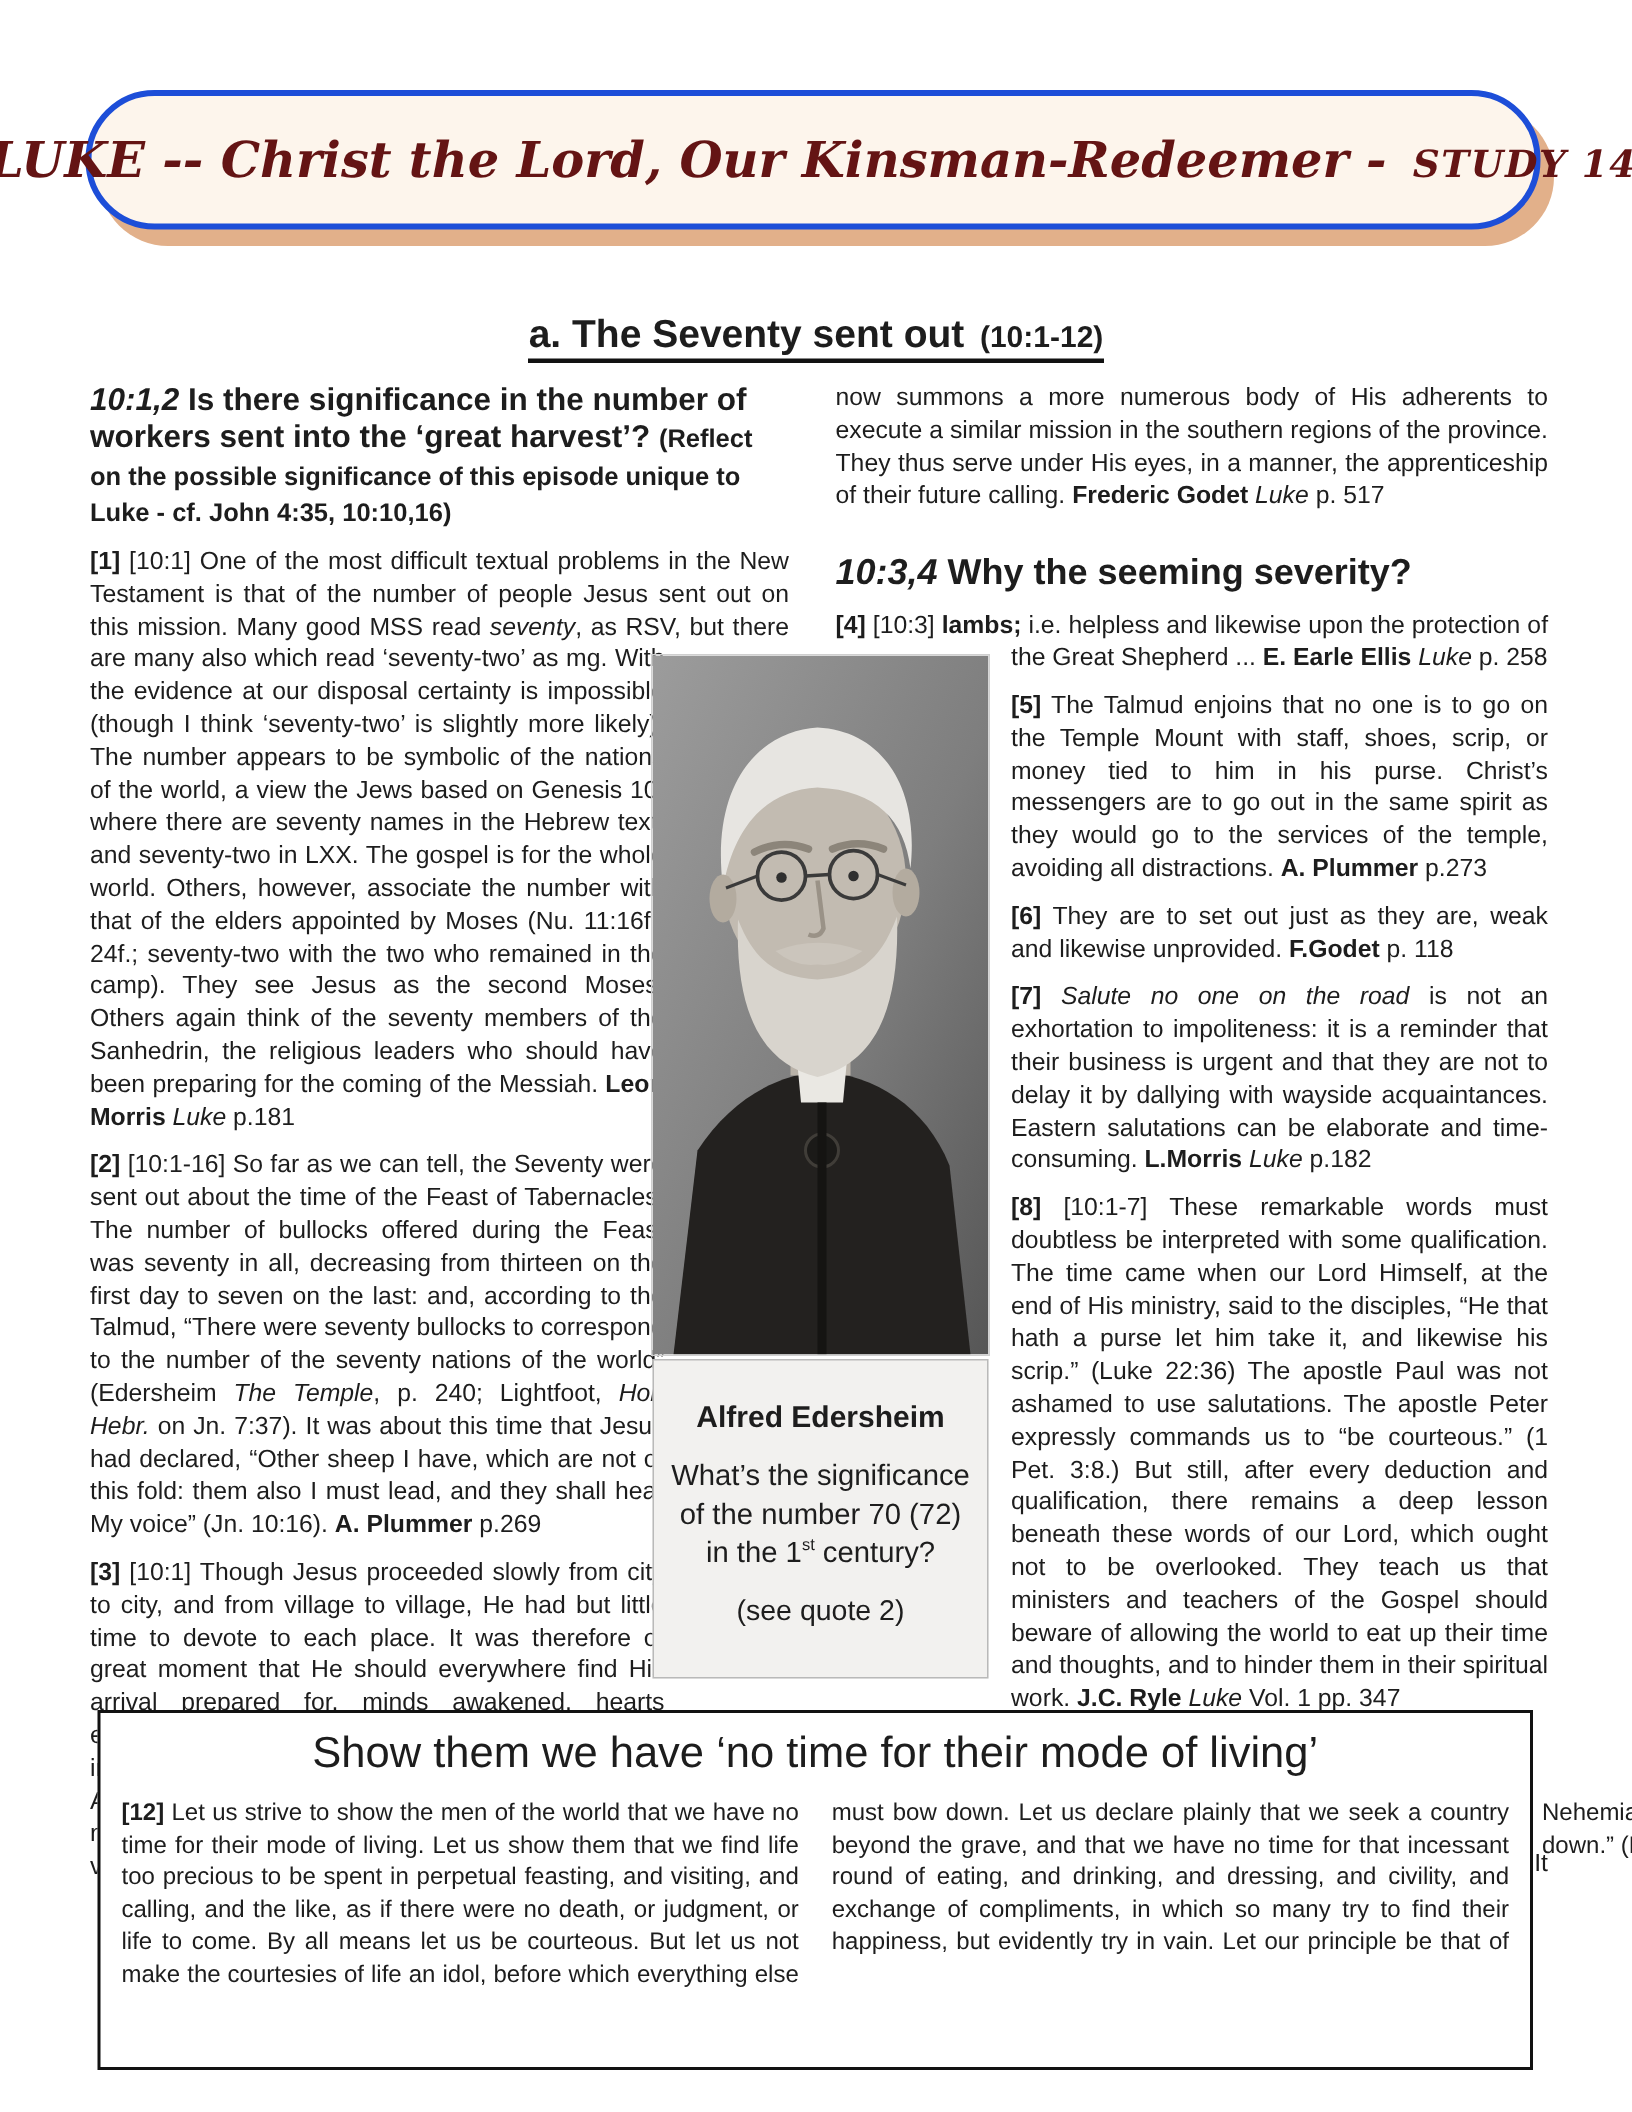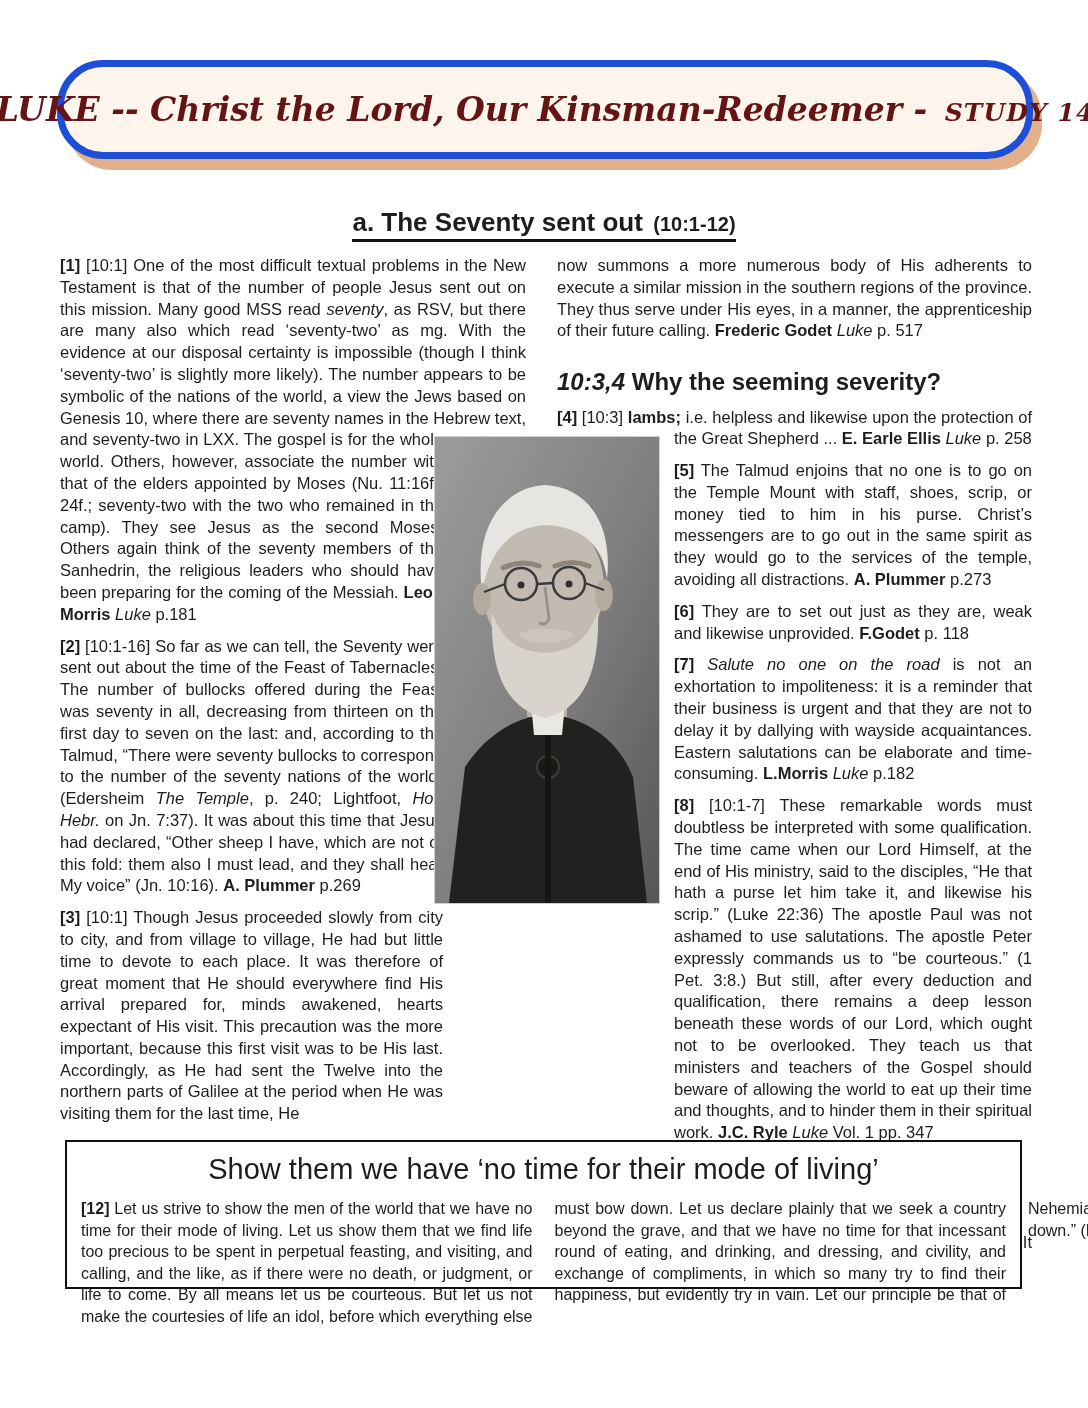--- a/index.html
+++ b/index.html
@@ -1,21 +1,21 @@
 <!DOCTYPE html>
 <html><head>
 <meta charset="utf-8">
 <style>
   html,body{margin:0;padding:0;background:#fff;}
   .page{position:relative;width:1088px;height:1408px;background:#fff;overflow:hidden;
         font-family:"Liberation Sans","DejaVu Sans",sans-serif;color:#1d1d1d;}
 
   
   .banner{position:absolute;left:57px;top:60px;width:962px;height:85px;
-          background:#fdf5ec;border:7px solid #1d4ed8;border-radius:46px;
+          background:#fdf5ec;border:4px solid #1d4ed8;border-radius:46px;
           box-shadow:9px 11px 0 #e2b08a;
           display:flex;align-items:center;justify-content:center;}
   .banner-text{font-family:"DejaVu Serif","Liberation Serif",serif;
                font-weight:bold;font-style:italic;color:#641414;font-size:33px;
                white-space:nowrap;}
   .banner-text .study{font-size:25px;font-variant:small-caps;letter-spacing:1px;margin-left:6px;}
 
   
   .page-title{position:absolute;left:0;top:138px;width:100%;margin:0;text-align:center;
               font-size:41px;font-weight:bold;letter-spacing:-1px;}
@@ -46,21 +46,21 @@
   
   .photo-block{position:absolute;left:435px;top:437px;width:224px;margin:0;}
   .photo-block svg{display:block;width:224px;height:466px;outline:1px solid #cfcfcf;}
   .caption-box{margin-top:3px;border:1px solid #b9b9b9;background:#f2f1ef;
                text-align:center;padding:27px 8px 18px;height:166px;box-sizing:content-box;}
   .cap-name{font-size:20px;font-weight:bold;margin-bottom:15px;}
   .cap-q{font-size:19.5px;line-height:1.32;}
   .cap-note{font-size:19px;margin-top:15px;}
 
   
-  .bottom-box{position:absolute;left:65px;top:1140px;width:957px;height:149px;
+  .bottom-box{position:absolute;left:65px;top:1140px;width:957px;height:240px;
               border:2px solid #111;box-sizing:border-box;background:#fff;}
   .box-title{text-align:center;font-size:29px;font-weight:400;margin-top:11px;}
   .box-cols{margin:12px 14px 0;column-count:2;column-gap:22px;height:150px;
             font-size:16px;line-height:21.6px;text-align:justify;}
   .box-cols p{margin:0;}
 </style>
 </head>
 <body>
 
 <div class="page">
@@ -76,20 +76,21 @@
   <div class="section-heading">
     <span class="uline">
       <span class="sh-main">a.  The Seventy sent out</span>
       <span class="sh-ref">(10:1-12)</span>
     </span>
   </div>
 
   <div class="col left-col">
     <div class="spr0"></div>
     <div class="spr"></div>
+    <h2 class="q-heading"><span class="b i">10:1,2</span><span class="b">  Is there significance in the number of workers sent into the ‘great harvest’? </span><span class="b n">(Reflect on the possible significance of this episode unique to Luke - cf. John 4:35, 10:10,16)</span></h2>
     <p class="body-p"><span class="b">[1]</span><span>  [10:1] One of the most difficult textual problems in the New Testament is that of the number of people Jesus sent out on this mission.  Many good MSS read </span><span class="i">seventy</span><span>, as RSV, but there are many also which read ‘seventy-two’ as mg.  With the evidence at our disposal certainty is impossible (though I think ‘seventy-two’ is slightly more likely). The number appears to be symbolic of the nations of the world, a view the Jews based on Genesis 10, where there are seventy names in the Hebrew text, and seventy-two in LXX. The gospel is for the whole world.  Others, however, associate the number with that of the elders appointed by Moses (Nu. 11:16f., 24f.; seventy-two with the two who remained in the camp).  They see Jesus as the second Moses.  Others again think of the seventy members of the Sanhedrin, the religious leaders who should have been preparing for the coming of the Messiah.  </span><span class="b">Leon Morris</span><span> </span><span class="i">Luke</span><span> p.181</span></p>
     <p class="body-p"><span class="b">[2]</span><span>  [10:1-16] So far as we can tell, the Seventy were sent out about the time of the Feast of Tabernacles.  The number of bullocks offered during the Feast was seventy in all, decreasing from thirteen on the first day to seven on the last: and, according to the Talmud, “There were seventy bullocks to correspond to the number of the seventy nations of the world” (Edersheim </span><span class="i">The Temple</span><span>, p. 240; Lightfoot, </span><span class="i">Hor. Hebr.</span><span> on Jn. 7:37).  It was about this time that Jesus had declared, “Other sheep I have, which are not of this fold: them also I must lead, and they shall hear My voice” (Jn. 10:16).  </span><span class="b">A. Plummer</span><span> p.269</span></p>
     <p class="body-p"><span class="b">[3]</span><span>  [10:1] Though Jesus proceeded slowly from city to city, and from village to village, He had but little time to devote to each place.  It was therefore of great moment that He should everywhere find His arrival prepared for, minds awakened, hearts expectant of His visit.  This precaution was the more important, because this first visit was to be His last.  Accordingly, as He had sent the Twelve into the northern parts of Galilee at the period when He was visiting them for the last time, He</span></p>
   </div>
 
   <div class="col right-col">
     <div class="spl0"></div>
     <div class="spl"></div>
     <p class="body-p"><span>now summons a more numerous body of His adherents to execute a similar mission in the southern regions of the province.  They thus serve under His eyes, in a manner, the apprenticeship of their future calling.  </span><span class="b">Frederic  Godet</span><span> </span><span class="i">Luke</span><span>  p. 517</span></p>
     <h2 class="q-heading mid"><span class="b i">10:3,4</span><span class="b">  Why the seeming severity?</span></h2>
@@ -127,20 +128,25 @@
       <line x1="150" y1="146" x2="169" y2="153" stroke="#3a3a3a" stroke-width="2"></line>
       <line x1="70" y1="147" x2="49" y2="155" stroke="#3a3a3a" stroke-width="2"></line>
       <circle cx="86" cy="148" r="3.5" fill="#2f2f2f"></circle>
       <circle cx="134" cy="147" r="3.5" fill="#2f2f2f"></circle>
       <path d="M110 150 L114 182 Q111 189 104 186" stroke="#9a9287" stroke-width="3" fill="none"></path>
       <path d="M57 176 C55 240 74 272 110 281 C147 272 165 238 163 174 C151 206 136 214 110 216 C84 214 69 206 57 176 Z" fill="#d8d4cd"></path>
       <path d="M82 197 Q110 186 140 197 Q125 208 110 206 Q95 208 82 197 Z" fill="#cbc5bc"></path>
       <circle cx="113" cy="330" r="11" fill="#1b1a18" stroke="#403d38" stroke-width="2"></circle>
       <path d="M113 298 L113 466" stroke="#151412" stroke-width="6"></path>
     </svg>
+    <figcaption class="caption-box">
+      <div class="cap-name">Alfred Edersheim</div>
+      <div class="cap-q"><span>What’s the significance of the number 70 (72) in the 1</span><span class="p">st</span><span> century?</span></div>
+      <div class="cap-note">(see quote 2)</div>
+    </figcaption>
   </figure>
 
   <div class="bottom-box">
     <div class="box-title">Show them we have ‘no time for their mode of living’</div>
     <div class="box-cols">
       <p><span class="b">[12]</span><span>  Let us strive to show the men of the world that we have no time for their mode of living.  Let us show them that we find life too precious to be spent in perpetual feasting, and visiting, and calling, and the like, as if there were no death, or judgment, or life to come.  By all means let us be courteous.  But let us not make the courtesies of life an idol, before which everything else must bow down.  Let us declare plainly that we seek a country beyond the grave, and that we have no time for that incessant round of eating, and drinking, and dressing, and civility, and exchange of compliments, in which so many try to find their happiness, but evidently try in vain.  Let our principle be that of Nehemiah, “I am doing a great work, so that I cannot come down.”  (Neh. 6:3.)  </span></p>
     </div>
   </div>
 
 </div>

